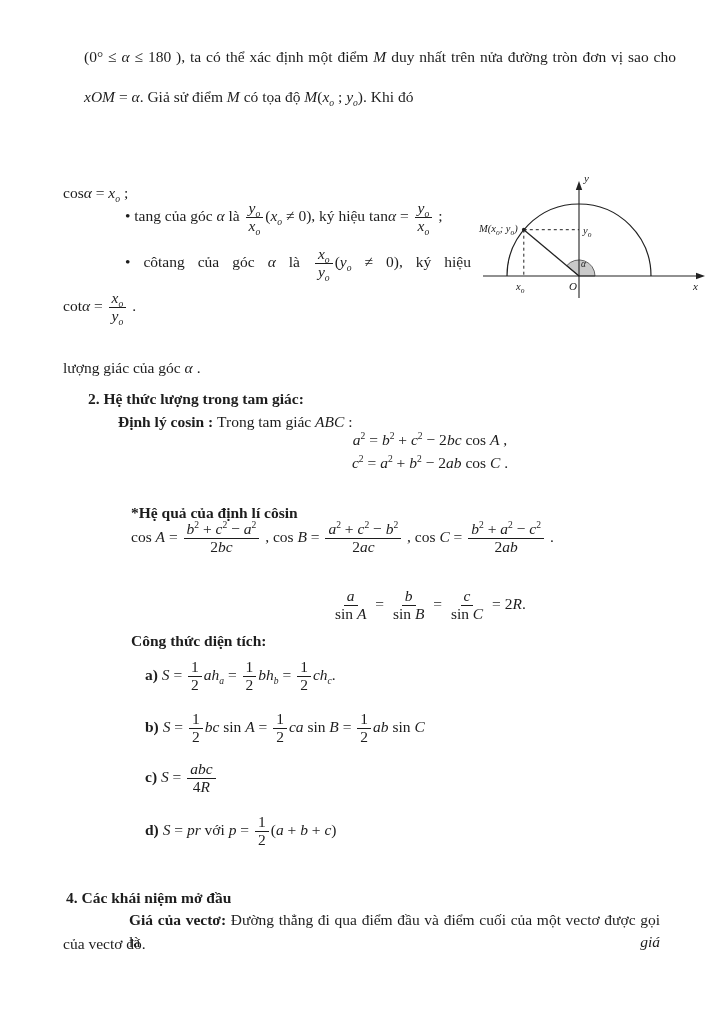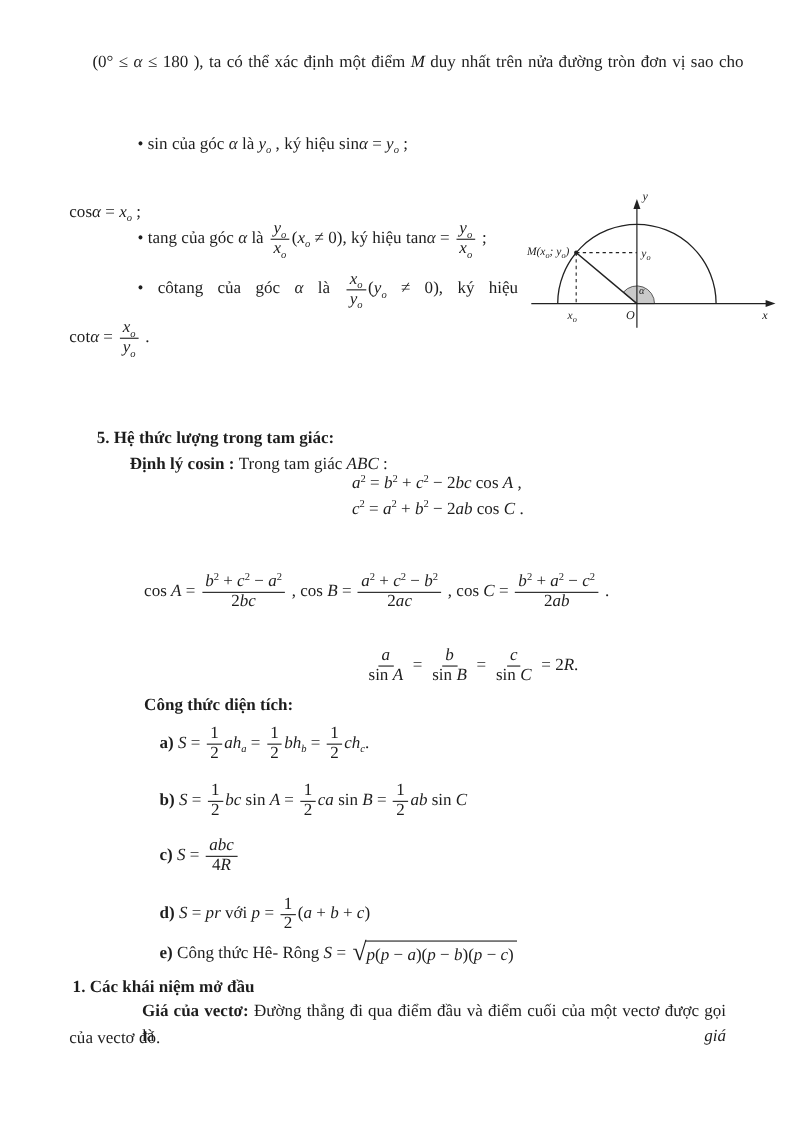--- a/index.html
+++ b/index.html
@@ -11,59 +11,61 @@
   .bold{font-weight:bold;}
   sup{font-size:62%;line-height:0;}
   sub{font-size:62%;line-height:0;}
   .fr{display:inline-flex;flex-direction:column;align-items:center;
       vertical-align:middle;margin:0 2px;text-align:center;}
   .fr .num{display:block;padding:0 3px;line-height:1.08;border-bottom:1px solid currentColor;}
   .fr .den{display:block;padding:0 3px;line-height:1.08;}
   .sq{display:inline-flex;align-items:flex-start;vertical-align:middle;margin-left:2px;}
   .sqg{font-size:1.5em;line-height:0.85;transform:translateY(2px);}
   .sqc{border-top:1.4px solid currentColor;padding:2px 3px 0 1px;margin-left:-1px;}
-  .eqcol{text-align:left;}
+  .eqcol{text-align:center;}
   .eqcol > div{line-height:23px;}
   .fig{position:absolute;left:477px;top:168px;width:235px;height:132px;}
   .fig text{font-family:"Liberation Serif","DejaVu Serif",serif;fill:#222;}
 </style>
 </head>
 <body>
 
 <div class="page">
 
   <div class="t j" style="left:84px;top:46px;width:592px">(0° ≤ <i>α</i> ≤ 180 ), ta có thể xác định một điểm <i>M</i>  duy nhất trên nửa đường tròn đơn vị sao cho</div>
+  <div class="t" style="left:84px;top:86px"><i>xOM</i> = <i>α</i>. Giả sử điểm <i>M</i> có tọa độ <i>M</i>(<i>x</i><sub><i>o</i></sub> ; <i>y</i><sub><i>o</i></sub>). Khi đó</div>
 
-  <div class="t" style="left:125px;top:120px">•  sin của góc <i>α</i>  là  <i>y</i><sub><i>o</i></sub> , ký hiệu  sin<i>α</i> = <i>y</i><sub><i>o</i></sub> ;</div>
   <div class="t" style="left:63px;top:182px">cos<i>α</i> = <i>x</i><sub><i>o</i></sub> ;</div>
   <div class="t" style="left:125px;top:200px">•  tang của góc  <i>α</i>  là <span class="fr">
         <span class="num"><i>y</i><sub><i>o</i></sub></span>
         <span class="den"><i>x</i><sub><i>o</i></sub></span>
       </span>(<i>x</i><sub><i>o</i></sub> ≠ 0), ký hiệu  tan<i>α</i> = <span class="fr">
         <span class="num"><i>y</i><sub><i>o</i></sub></span>
         <span class="den"><i>x</i><sub><i>o</i></sub></span>
       </span> ;</div>
   <div class="t j" style="left:125px;top:246px;width:346px">• côtang của góc <i>α</i> là <span class="fr">
         <span class="num"><i>x</i><sub><i>o</i></sub></span>
         <span class="den"><i>y</i><sub><i>o</i></sub></span>
       </span>(<i>y</i><sub><i>o</i></sub> ≠ 0), ký hiệu</div>
   <div class="t" style="left:63px;top:290px">cot<i>α</i> = <span class="fr">
         <span class="num"><i>x</i><sub><i>o</i></sub></span>
         <span class="den"><i>y</i><sub><i>o</i></sub></span>
       </span> .</div>
 
+  <div class="t" style="left:63px;top:357px">lượng giác của góc <i>α</i> .</div>
 
-  <div class="t bold" style="left:88px;top:388px">5. Hệ thức lượng trong tam giác:</div>
+  <div class="t bold" style="left:88px;top:388px">2. Hệ thức lượng trong tam giác:</div>
   <div class="t" style="left:118px;top:411px"><b>Định lý cosin : </b>Trong tam giác  <i>ABC</i> :</div>
 
   <div class="t eqcol" style="left:320px;top:428px;width:220px">
     <div><i>a</i><sup>2</sup> = <i>b</i><sup>2</sup> + <i>c</i><sup>2</sup> − 2<i>bc</i> cos <i>A</i> ,</div>
     <div><i>c</i><sup>2</sup> = <i>a</i><sup>2</sup> + <i>b</i><sup>2</sup> − 2<i>ab</i> cos <i>C</i> .</div>
   </div>
 
+  <div class="t bold" style="left:131px;top:502px">*Hệ quả của định lí côsin</div>
   <div class="t" style="left:131px;top:521px">cos <i>A</i> = <span class="fr">
         <span class="num"><i>b</i><sup>2</sup> + <i>c</i><sup>2</sup> − <i>a</i><sup>2</sup></span>
         <span class="den">2<i>bc</i></span>
       </span> ,  cos <i>B</i> = <span class="fr">
         <span class="num"><i>a</i><sup>2</sup> + <i>c</i><sup>2</sup> − <i>b</i><sup>2</sup></span>
         <span class="den">2<i>ac</i></span>
       </span> , cos <i>C</i> = <span class="fr">
         <span class="num"><i>b</i><sup>2</sup> + <i>a</i><sup>2</sup> − <i>c</i><sup>2</sup></span>
         <span class="den">2<i>ab</i></span>
       </span>  .</div>
@@ -101,26 +103,22 @@
         <span class="den">2</span>
       </span><i>ab</i> sin <i>C</i></div>
   <div class="t" style="left:145px;top:761px"><b>c) </b> <i>S</i> = <span class="fr">
         <span class="num"><i>abc</i></span>
         <span class="den">4<i>R</i></span>
       </span></div>
   <div class="t" style="left:145px;top:814px"><b>d) </b> <i>S</i> = <i>pr</i>  với  <i>p</i> = <span class="fr">
         <span class="num">1</span>
         <span class="den">2</span>
       </span>(<i>a</i> + <i>b</i> + <i>c</i>)</div>
-  <div class="t" style="left:145px;top:855px"><b>e) </b> Công thức Hê- Rông  <i>S</i> = <span class="sq">
-        <span class="sqg">√</span>
-        <span class="sqc"><i>p</i>(<i>p</i> − <i>a</i>)(<i>p</i> − <i>b</i>)(<i>p</i> − <i>c</i>)</span>
-      </span></div>
 
-  <div class="t bold" style="left:66px;top:887px">1. Các khái niệm mở đầu</div>
+  <div class="t bold" style="left:66px;top:887px">4. Các khái niệm mở đầu</div>
   <div class="t j" style="left:129px;top:909px;width:531px"><b>Giá của vectơ: </b>Đường thẳng đi qua điểm đầu và điểm cuối của một vectơ được gọi là <i>giá</i></div>
   <div class="t" style="left:63px;top:933px">của vectơ đó.</div>
 
   <svg class="fig" viewBox="0 0 235 132">
 
     <path d="M 118 108 A 16 16 0 0 0 89.7 97.7 L 102 108 Z" fill="#c9c9c9" stroke="#444" stroke-width="0.8"></path>
 
     <line x1="6" y1="108" x2="222" y2="108" stroke="#222" stroke-width="1.1"></line>
     <polygon points="228,108 219,104.8 219,111.2" fill="#222"></polygon>
     <line x1="102" y1="130" x2="102" y2="20" stroke="#222" stroke-width="1.1"></line>

